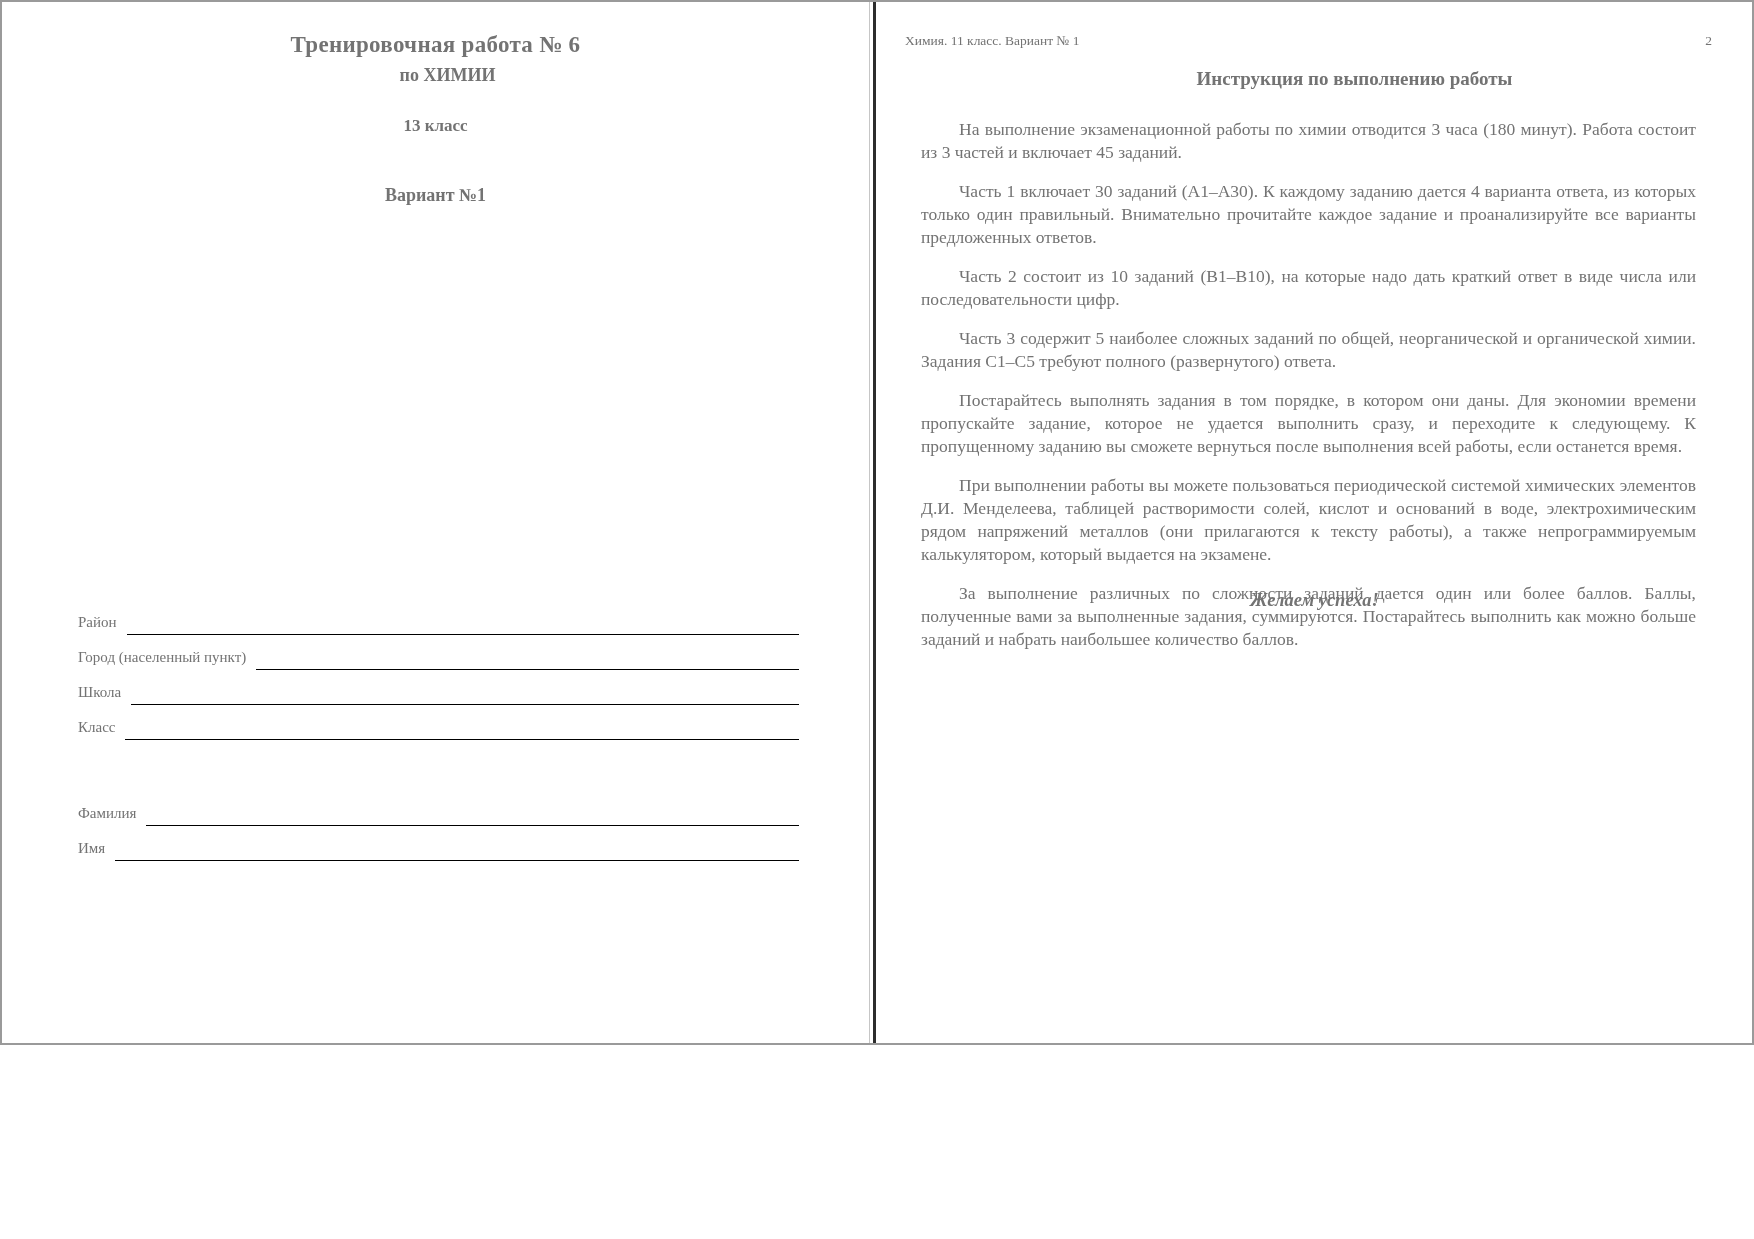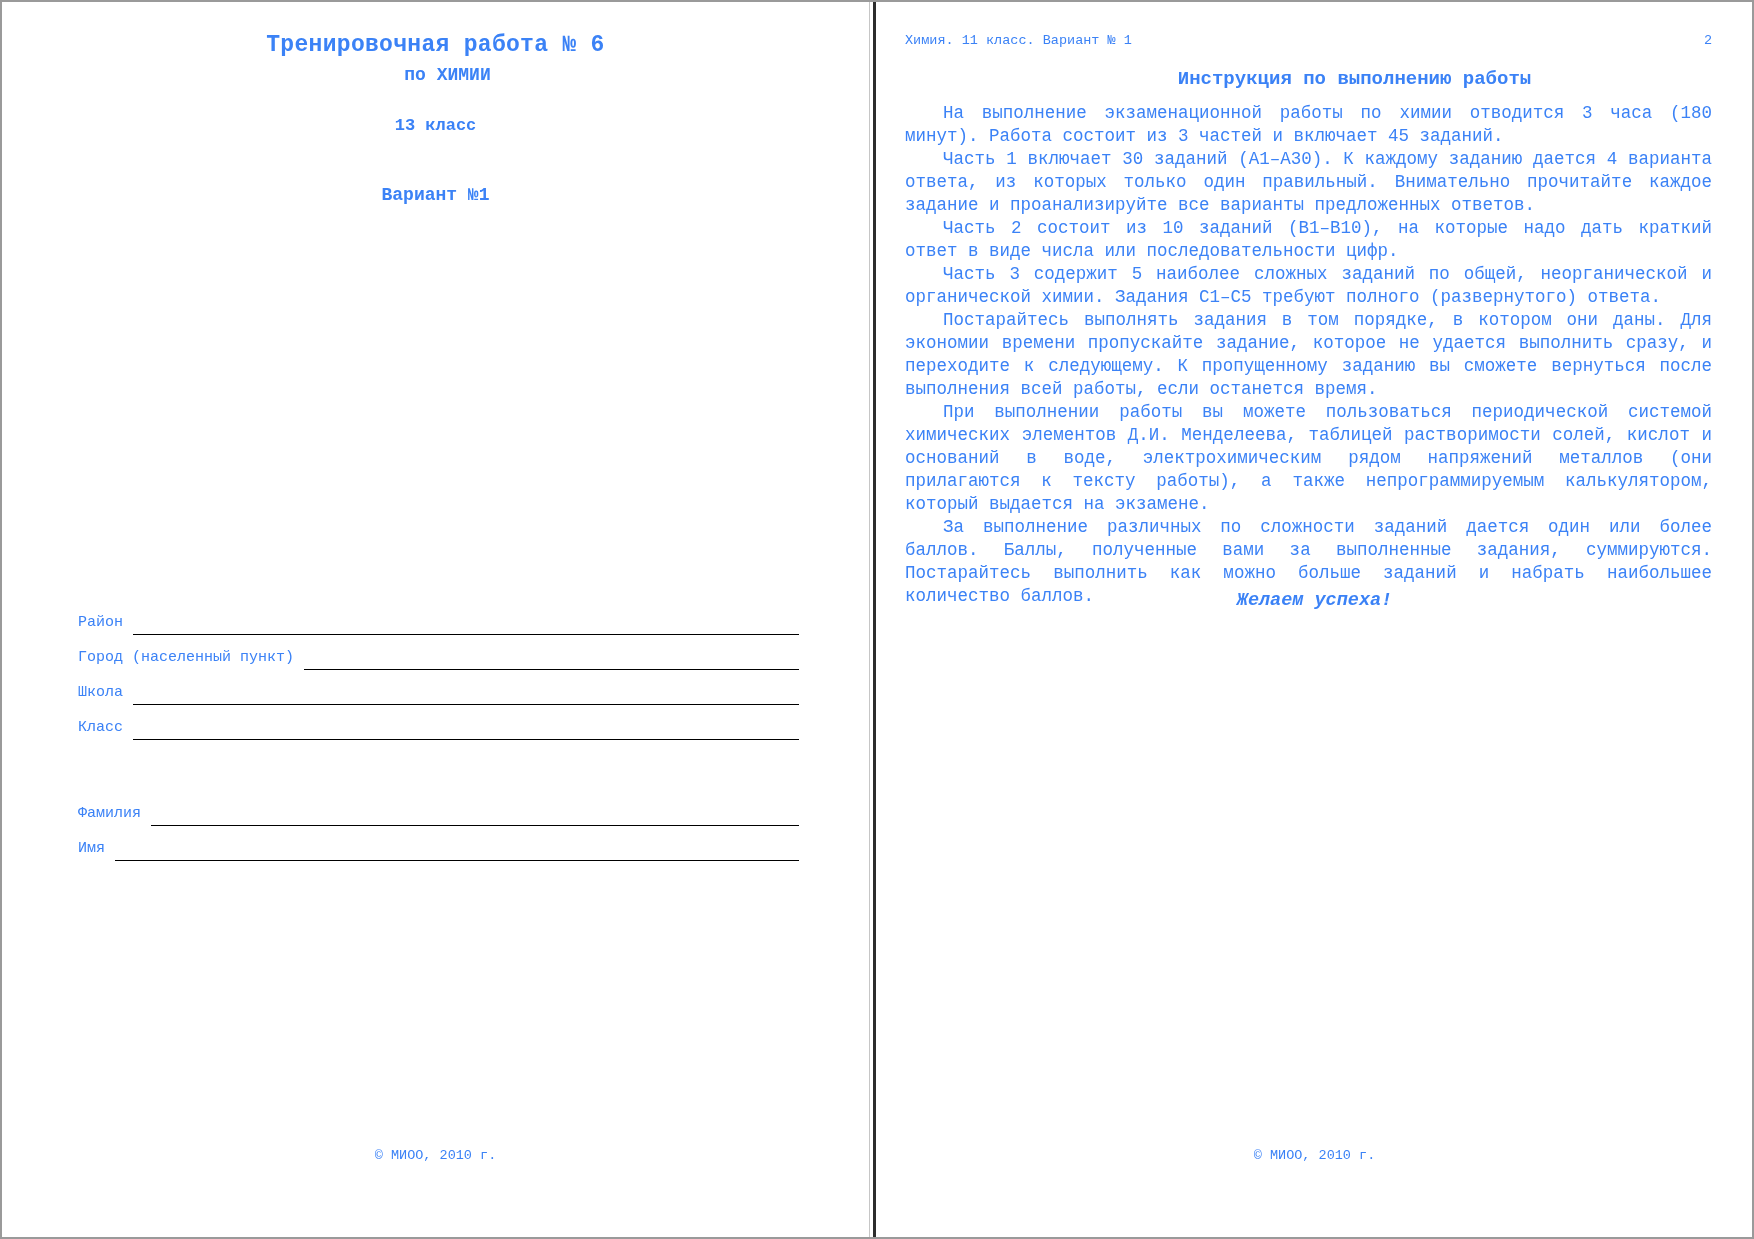--- a/index.html
+++ b/index.html
@@ -1,22 +1,22 @@
 <!DOCTYPE html>
 <html><head>
 <meta charset="utf-8">
 <style>
   html, body { margin: 0; padding: 0; background: #ffffff; }
   .screen {
     position: relative;
     width: 1754px;
-    height: 1239px;
+    height: 1045px;
     background: #ffffff;
-    font-family: Liberation Mono, monospace;
-    color: #3b82f6;
+    font-family: Liberation Serif, serif;
+    color: #737373;
     overflow: hidden;
   }
   .outer-frame {
     position: absolute;
     left: 0; top: 0; right: 0; bottom: 0;
     border: 2px solid #9a9a9a;
     pointer-events: none;
   }
   .divider-light {
     position: absolute;
@@ -81,21 +81,21 @@
     text-align: center;
     font-size: 19px;
     font-weight: bold;
     margin-left: 40px;
   }
   .instr-body {
     position: absolute;
     top: 100px; left: 28px; width: 807px;
   }
   .instr-body p {
-    margin: 0;
+    margin: 16px;
     font-size: 17.5px;
     line-height: 23px;
     text-align: justify;
     text-indent: 38px;
   }
   .closing-wish {
     position: absolute;
     top: 588px; left: 0; width: 100%;
     text-align: center;
     font-size: 18.5px;

